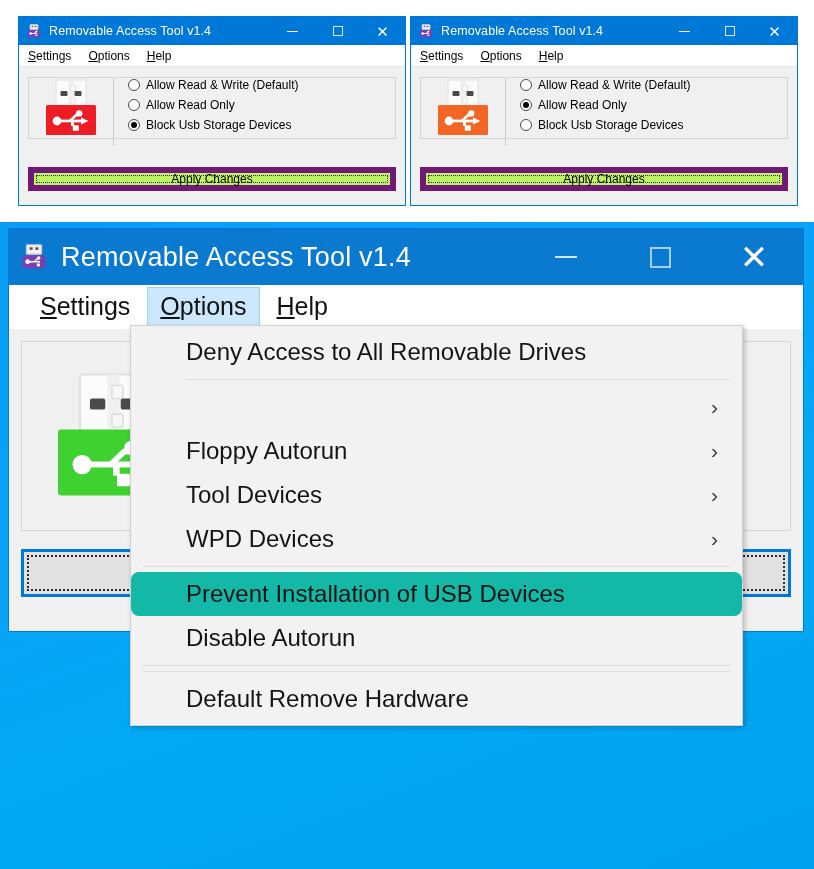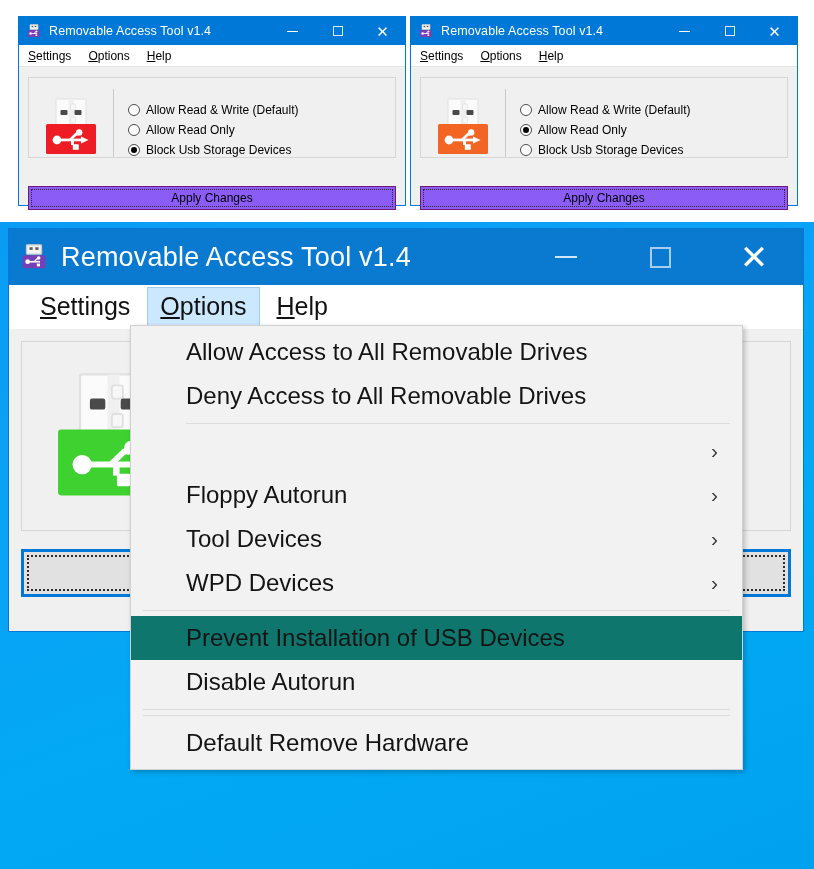--- a/index.html
+++ b/index.html
@@ -96,23 +96,23 @@
     white-space: nowrap;
   }
   .sw-menu-item u { text-decoration: underline; }
 
   .sw-body {
     padding: 10px 9px 0 9px;
   }
   .sw-groupbox {
     border: 1px solid #d6d6d6;
     background: #f0f0f0;
-    height: 81px;
-    display: flex;
-    align-items: flex-end;
+    height: 62px;
+    display: flex;
+    align-items: flex-start;
     box-sizing: border-box;
   }
   .sw-icon-cell {
     width: 84px;
     display: flex;
     align-items: center;
     justify-content: center;
     flex: 0 0 auto;
   }
   .sw-divider {
@@ -154,22 +154,22 @@
     width: 6px; height: 6px;
     border-radius: 50%;
     background: #000000;
   }
 
   .sw-apply-wrap {
     margin-top: 9px;
   }
   .sw-apply-btn {
     height: 24px;
-    border: 1px solid #701a75;
-    background: #8b5cf6;
+    border: 6px solid #701a75;
+    background: #bef264;
     display: flex;
     align-items: center;
     justify-content: center;
     font-size: 12px;
     color: #000;
     box-sizing: border-box;
     position: relative;
     margin-top: 28px;
   }
   .sw-apply-btn::before {
@@ -319,21 +319,21 @@
     display: flex;
     align-items: center;
     padding-left: 55px;
     padding-right: 18px;
     font-size: 24px;
     color: #141414;
     white-space: nowrap;
     position: relative;
     box-sizing: border-box;
   }
-  .menu-entry.highlight { background: #0f766e; }
+  .menu-entry.highlight { background: #14b8a6; border-radius: 8px; }
   .menu-entry .submenu-arrow {
     position: absolute;
     right: 24px;
     font-size: 21px;
     color: #3a3a3a;
     font-family: "Liberation Sans", sans-serif;
   }
   .menu-sep {
     height: 1px;
     background: #dcdcdc;
@@ -585,23 +585,20 @@
       <div class="lw-radio-cell"></div>
     </div>
     <div class="lw-apply-wrap">
       <div class="lw-apply-btn"></div>
     </div>
   </div>
 </div>
 
 <div id="options-dropdown">
   <div class="menu-entry">
-    <span>Allow Access to All Removable Drives</span>
-  </div>
-  <div class="menu-entry">
     <span>Deny Access to All Removable Drives</span>
   </div>
   <div class="menu-sep"></div>
   <div class="menu-entry">
     <span class="submenu-arrow">›</span>
   </div>
   <div class="menu-entry">
     <span>Floppy Autorun</span>
     <span class="submenu-arrow">›</span>
   </div>

